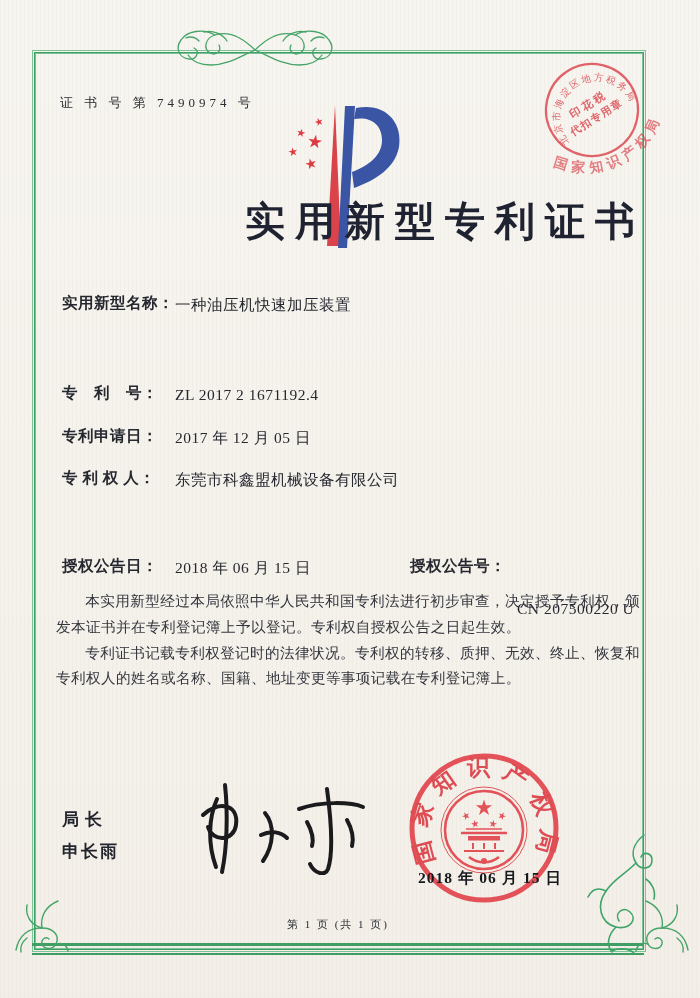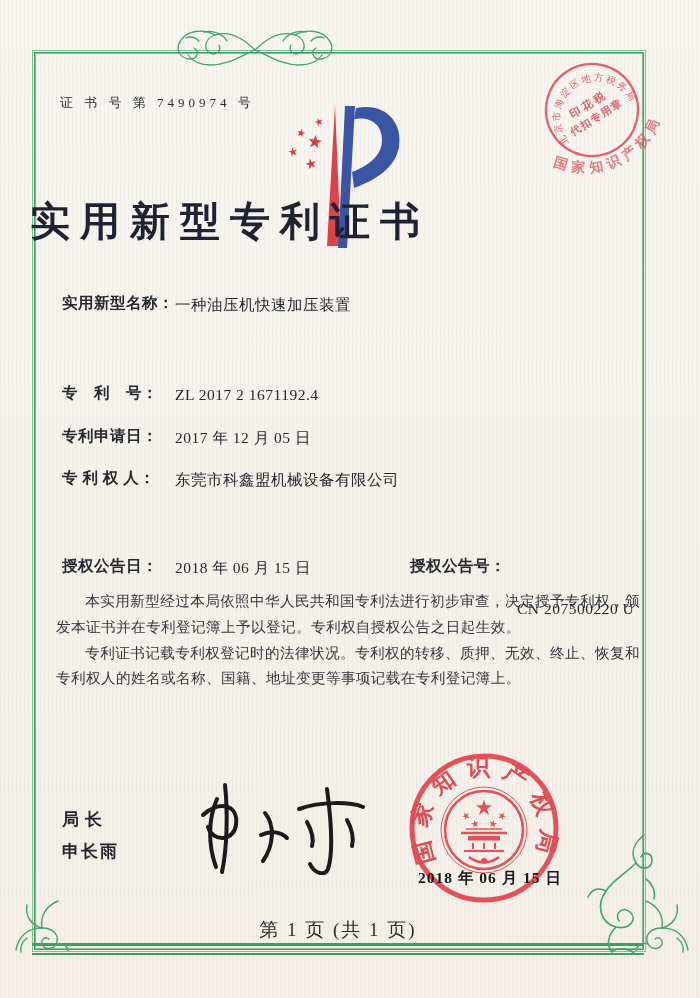--- a/index.html
+++ b/index.html
@@ -10,39 +10,39 @@
       linear-gradient(180deg,#f7f5f0 0%,#f5f2ec 55%,#f3efe8 100%);
     color:#23252e;}
   
   .frame-outer{position:absolute;left:32px;top:50px;width:612px;height:900px;border:1px solid #7cc níže;border:1px solid #7cc397;}
   .frame-mid{position:absolute;inset:1px;border:2px solid #3f9e63;}
   .frame-inner{position:absolute;inset:2px;border:1px solid #7cc397;}
   .frame-bottom{position:absolute;left:32px;top:943px;width:612px;height:7px;
     border-top:3px solid #3f9e63;border-bottom:2px solid #3f9e63;background:transparent;}
   .orn{position:absolute;}
   .cert-no{position:absolute;left:60px;top:94px;font-size:13px;letter-spacing:4px;color:#2a2c35;}
-  .title{position:absolute;left:30px;right:55px;top:194px;text-align:left;
+  .title{position:absolute;left:30px;right:55px;top:194px;text-align:right;
     font-size:40px;font-weight:bold;letter-spacing:10px;color:#1f2230;}
   .frow{position:absolute;left:62px;font-size:15.5px;letter-spacing:.5px;color:#26282f;}
   .flabel{display:inline-block;width:113px;font-weight:600;vertical-align:top;white-space:nowrap;}
   .fvalue{display:inline-block;max-width:452px;vertical-align:top;line-height:23px;}
   .flabel2{position:absolute;left:348px;top:0;font-weight:600;white-space:nowrap;}
   .fvalue2{position:absolute;left:455px;top:0;white-space:nowrap;margin-top:44px;}
   .dualrow{width:560px;}
   .paras{position:absolute;left:56px;top:589px;width:592px;}
   .paras p{margin:0;text-indent:2em;font-size:14.6px;line-height:25.8px;
     letter-spacing:.4px;color:#34363e;}
   .director-title{position:absolute;left:62px;top:808px;font-size:17px;font-weight:600;letter-spacing:6px;}
   .director-name{position:absolute;left:62px;top:840px;font-size:17px;font-weight:600;letter-spacing:2px;}
   .sig{position:absolute;left:195px;top:775px;}
   .seal{position:absolute;left:404px;top:748px;opacity:.93;}
   .seal-date{position:absolute;left:418px;top:868px;font-size:15.5px;font-weight:600;
     letter-spacing:1px;color:#17181d;}
   .footer{position:absolute;left:32px;right:56px;top:917px;text-align:center;
-    font-size:19px;letter-spacing:2px;color:#2c2e36;}
+    font-size:11px;letter-spacing:2px;color:#2c2e36;}
   .taxstamp{position:absolute;left:515px;top:33px;opacity:.85;}
   .ring-text{font-size:23px;font-weight:bold;letter-spacing:11px;fill:#dd4049;}
   .tax-ring{font-size:9.5px;letter-spacing:2.2px;fill:#dc4a52;}
   .tax-center{font-size:11px;letter-spacing:3px;fill:#dc4a52;font-weight:bold;}
   .tax-center2{font-size:10.5px;letter-spacing:1.5px;fill:#dc4a52;font-weight:bold;}
   .tax-ghost{font-size:14px;letter-spacing:5px;fill:#d9464e;font-weight:bold;opacity:.8;}
 </style>
 </head>
 <body>
 

